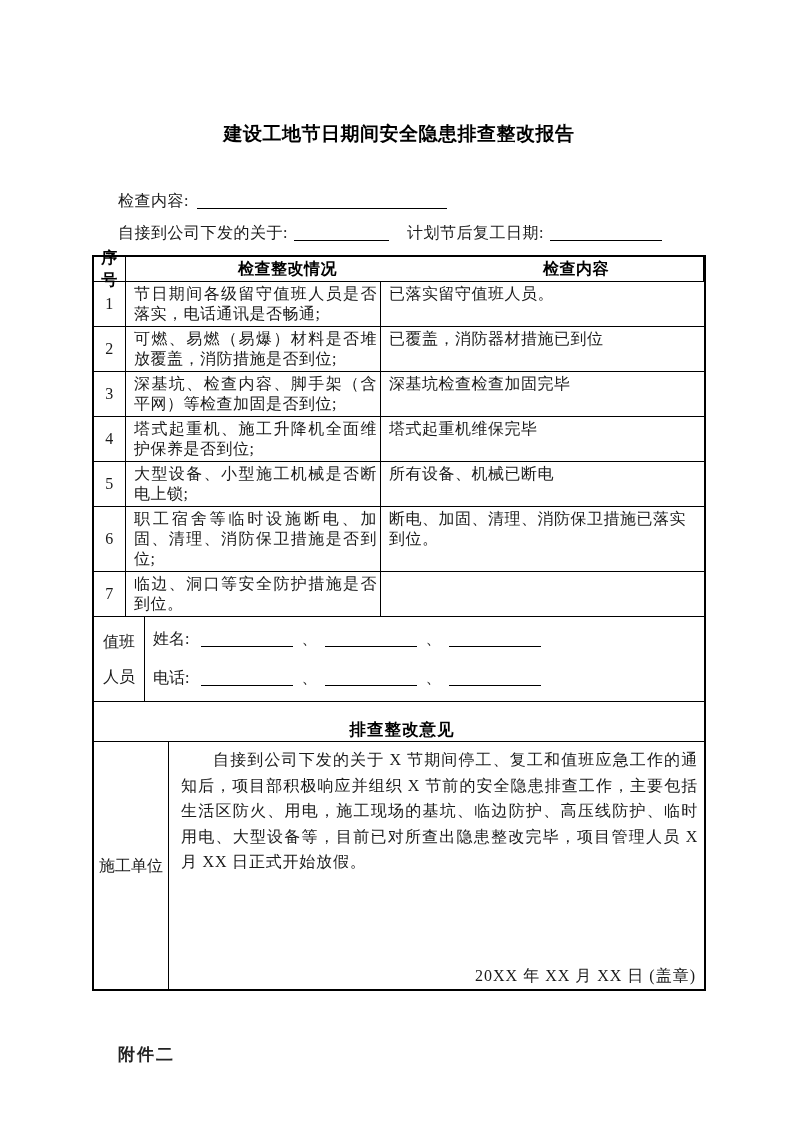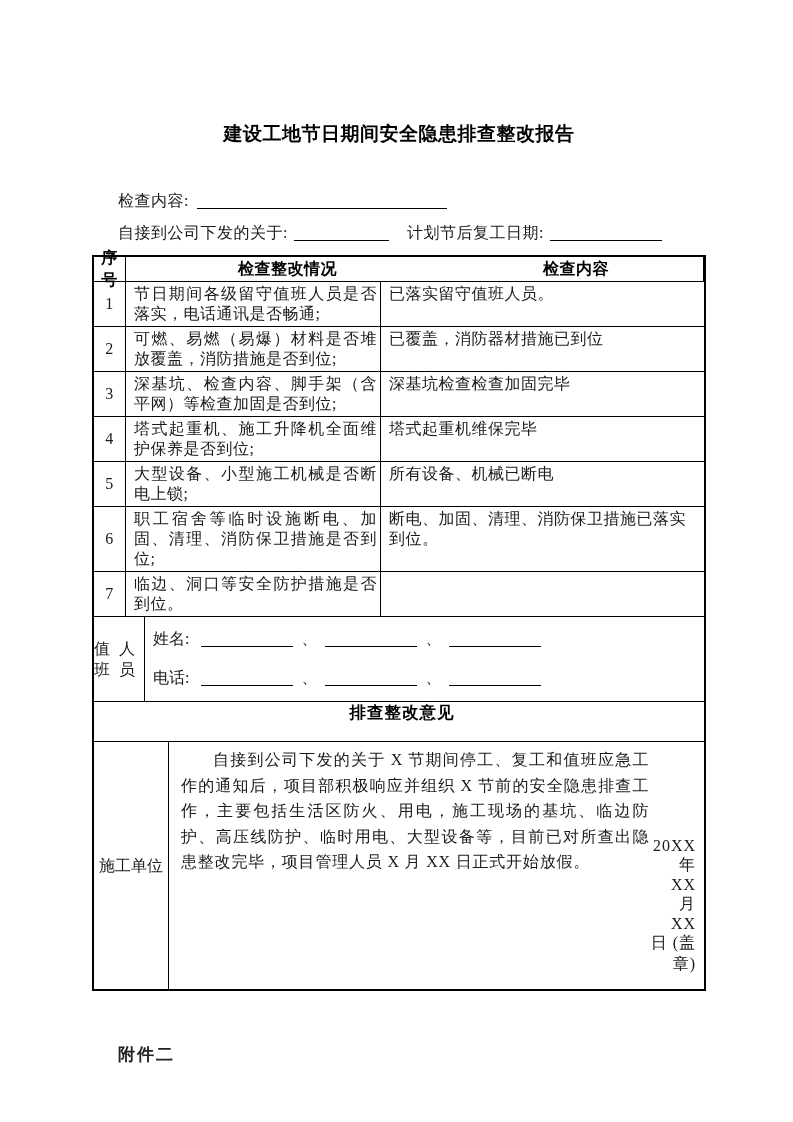--- a/index.html
+++ b/index.html
@@ -62,47 +62,47 @@
     font-family: "Liberation Sans", "DejaVu Sans", sans-serif;
     font-weight: bold; color: #000;
     display: flex; align-items: center; justify-content: center;
     padding: 0; line-height: 22px; text-align: center;
   }
 
   
   .trow.duty { height: 85px; }
   .duty-label {
     width: 51px; border-right: 1px solid #000;
-    display: flex; flex-direction: row; justify-content: space-between;
+    display: flex; flex-direction: column; justify-content: space-between;
     align-items: center; padding: 15px 0 13px 0;
   }
   .duty-fields {
     flex: 1; display: flex; flex-direction: column; justify-content: space-between;
     padding: 12px 0 12px 8px;
   }
   .duty-line { white-space: nowrap; }
   .duty-line .lab { margin-right: 12px; }
   .sep { margin: 0 8px; }
 
   
   .trow.opinion {
     height: 40px;
-    display: flex; align-items: flex-start; justify-content: center;
+    display: flex; align-items: flex-end; justify-content: center;
     font-family: "Liberation Sans", "DejaVu Sans", sans-serif;
     font-weight: bold; color: #000; font-size: 16.5px; letter-spacing: 1px; padding-left: 6px;
   }
 
   
   .trow.unit { height: 248px; }
   .unit-label {
     width: 75px; border-right: 1px solid #000;
     display: flex; justify-content: center;
     align-items: center; line-height: 24px;
   }
-  .unit-body { flex: 1; display: flex; flex-direction: row; padding: 5px 6px 14px 12px; }
+  .unit-body { flex: 1; display: flex; flex-direction: column; padding: 5px 6px 2px 12px; }
   .unit-paragraph {
     text-indent: 2em; line-height: 25.5px; letter-spacing: 0.8px;
     text-align: justify;
   }
   .unit-date { margin-top: auto; text-align: right; letter-spacing: 1px; padding-right: 2px; }
 
   .attachment { margin: 52px 0 0 26px; font-size: 17px; font-weight: bold; color: #222; letter-spacing: 2px; }
 </style>
 </head>
 <body>

